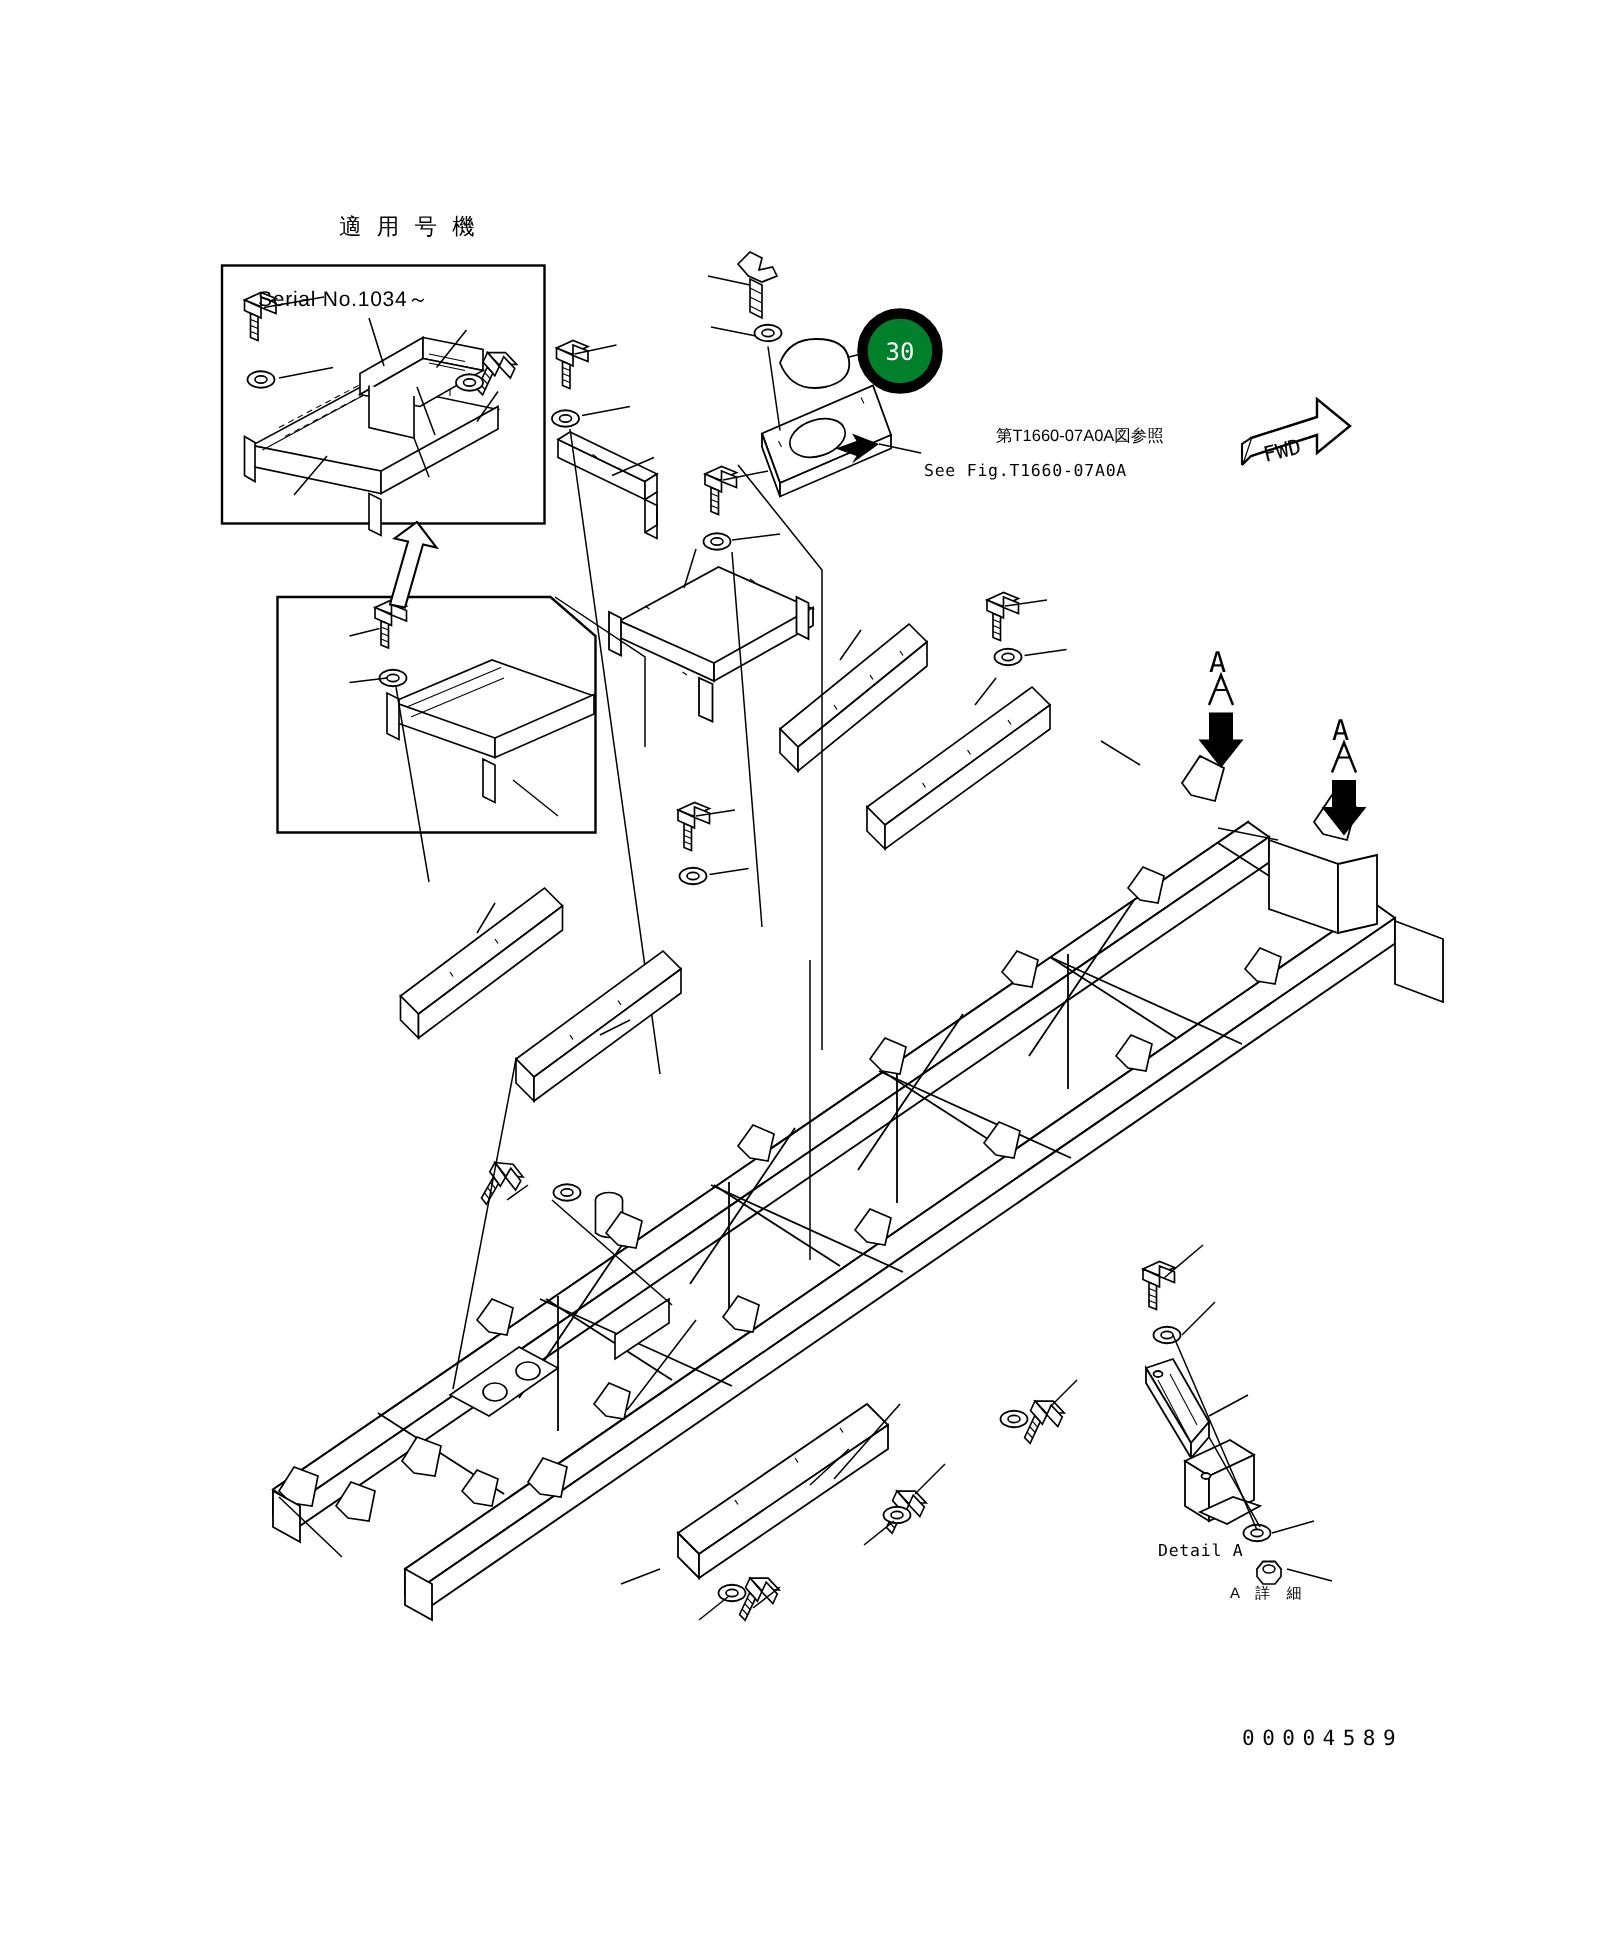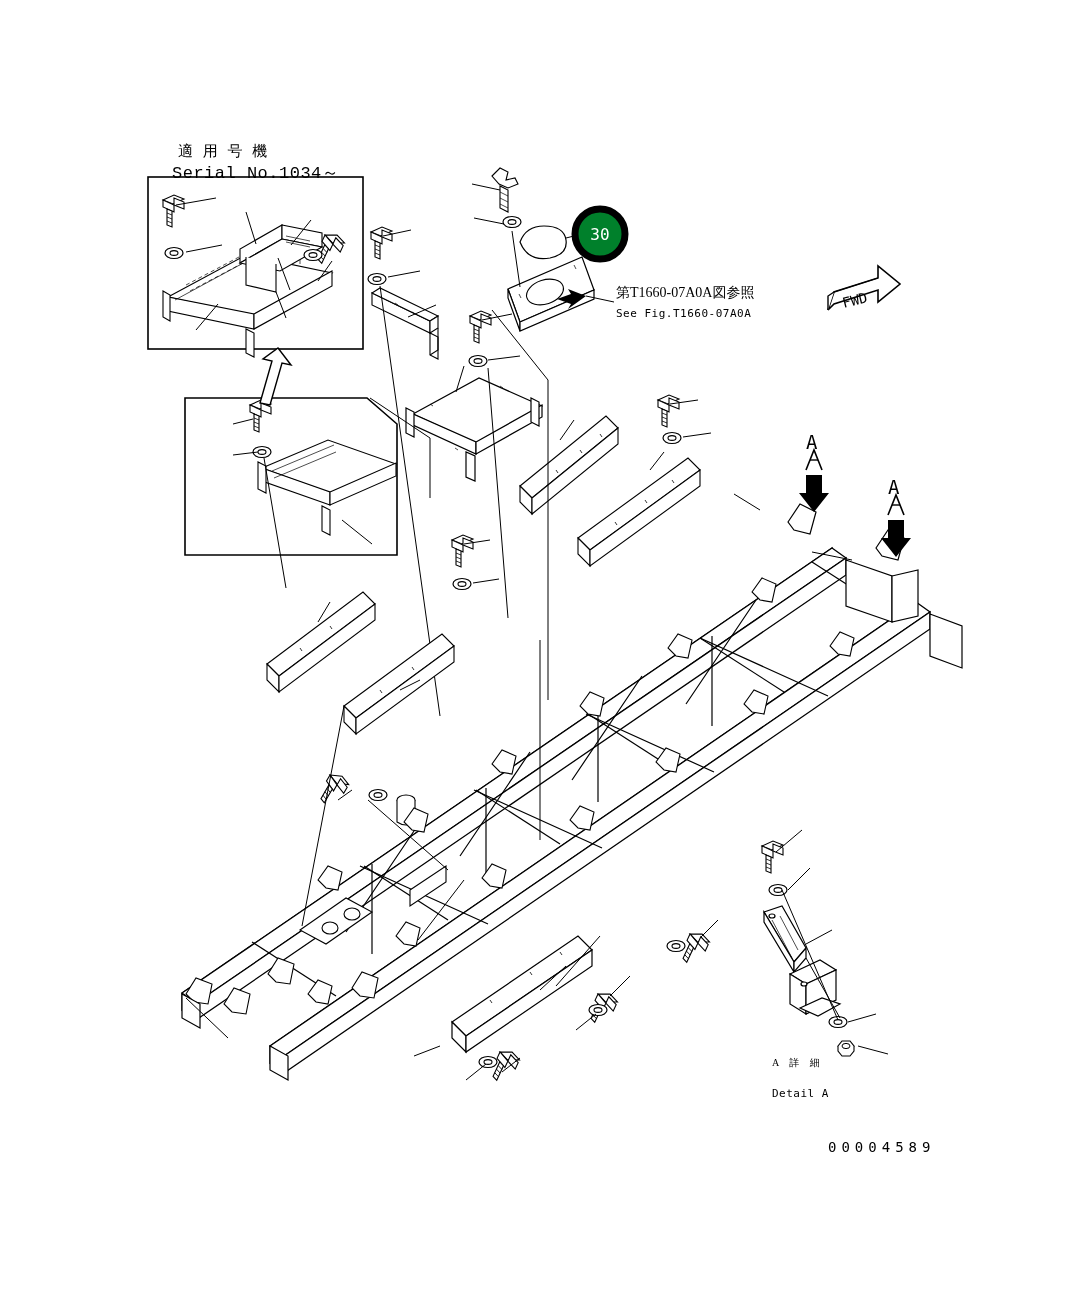--- a/index.html
+++ b/index.html
@@ -24,38 +24,41 @@
     width: 1070px;
     height: 1300px;
   }
   .txt {
     position: absolute;
     white-space: pre;
     color: #000;
     line-height: 1.0;
   }
   .jp {
-    font-family: Liberation Serif, serif;
+    font-family: Liberation Sans, sans-serif;
     letter-spacing: 3px;
     font-size: 15px;
+    margin-left: 48px;
   }
   .mono {
-    font-family: Liberation Mono, monospace;
-    font-size: 17px;
+    font-family: Liberation Sans, sans-serif;
+    font-size: 14px;
     letter-spacing: 0.5px;
+    margin-top: 27px;
   }
   .mono-sm {
     font-family: "DejaVu Sans Mono", monospace;
     font-size: 11px;
     letter-spacing: 0.5px;
   }
   .drawno {
     font-family: "DejaVu Sans Mono", monospace;
     font-size: 14px;
     letter-spacing: 5px;
+    margin-top: 12px;
   }
   .secletter {
     font-family: "DejaVu Sans Mono", monospace;
     font-size: 19px;
   }
 </style>
 </head>
 <body>
 
 <div id="sheet">
@@ -493,24 +496,24 @@
       <path d="M600,936 l-44,50"></path>
       <path d="M368,800 l80,70"></path>
       <path d="M228,1038 l-42,-40"></path>
     </g>
 
   </svg>
 
   <div class="txt jp" style="left:178px; top:144px;">適 用 号 機</div>
   <div class="txt mono" style="left:172px; top:165px;">Serial No.1034～</div>
 
-  <div class="txt jp" style="left:616px; top:286px; font-size:14px; letter-spacing:0px;">第T1660-07A0A図参照</div>
+  <div class="txt jp" style="left:616px; top:286px; font-size:11px; letter-spacing:0px;">第T1660-07A0A図参照</div>
   <div class="txt mono-sm" style="left:616px; top:308px;">See Fig.T1660-07A0A</div>
 
   <div class="txt jp" style="left:772px; top:1058px; font-size:10px; letter-spacing:4px;">A 詳 細</div>
-  <div class="txt mono-sm" style="left:772px; top:1088px;">Detail A</div>
+  <div class="txt mono-sm" style="left:772px; top:1028px;">Detail A</div>
 
   <div class="txt secletter" style="left:806px; top:433px;">A</div>
   <div class="txt secletter" style="left:888px; top:478px;">A</div>
 
   <div class="txt drawno" style="left:828px; top:1140px;">00004589</div>
 
 </div>
 
 </body></html>

